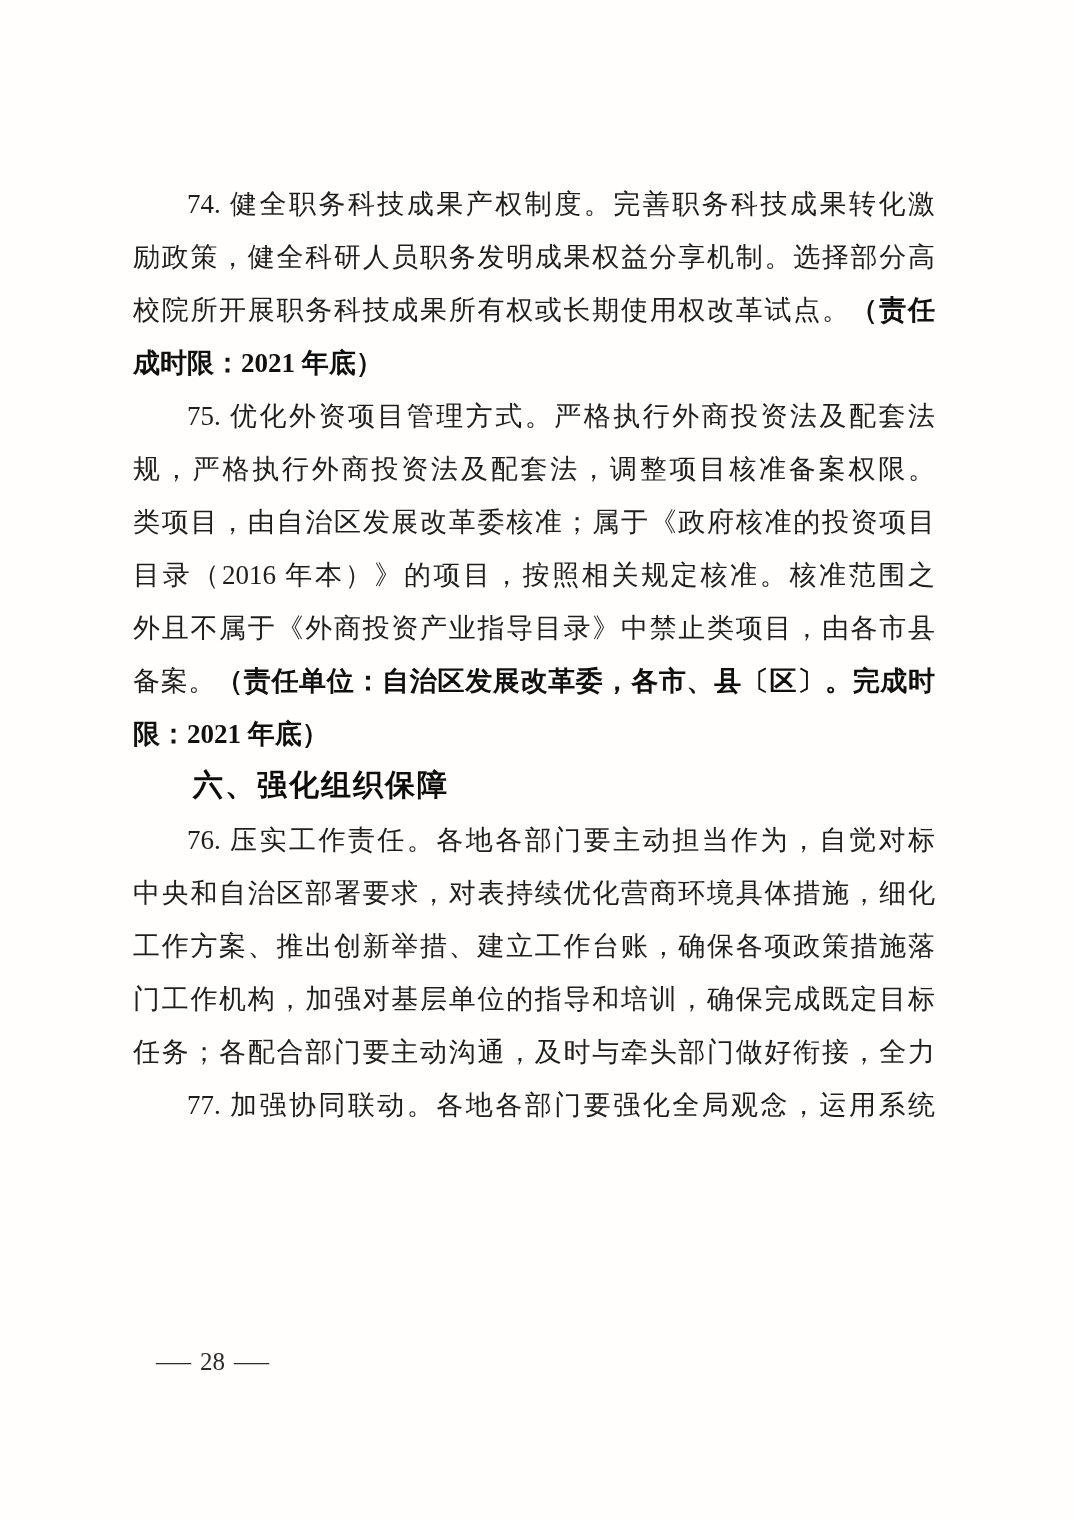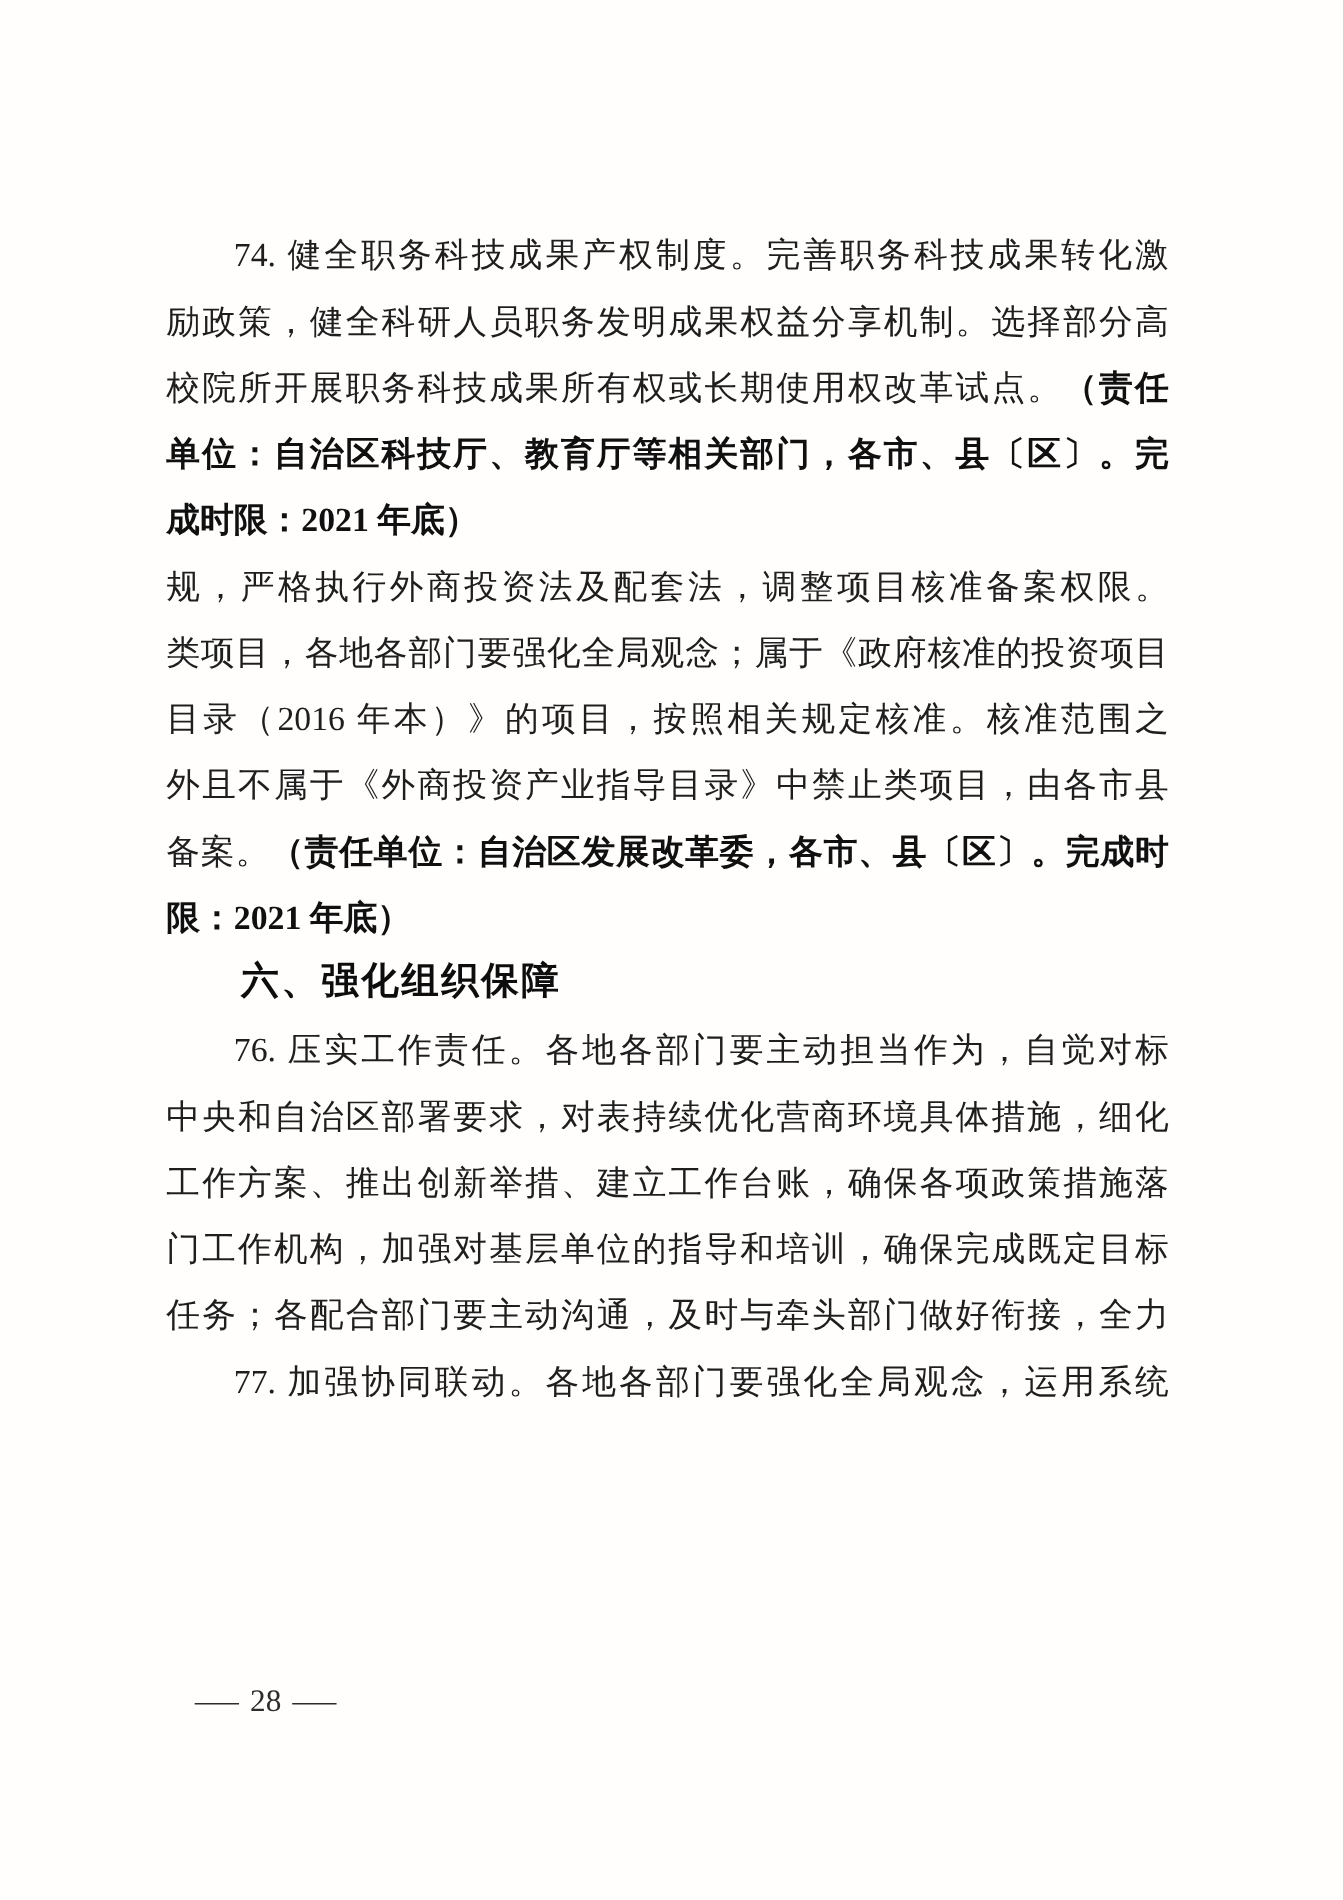--- a/index.html
+++ b/index.html
@@ -69,26 +69,26 @@
 </style>
 </head>
 <body>
 
 <div class="page">
   <main class="doc">
     <section class="para">
         <div class="line just indent"><span class="seg">74. 健全职务科技成果产权制度。完善职务科技成果转化激</span></div>
         <div class="line just"><span class="seg">励政策，健全科研人员职务发明成果权益分享机制。选择部分高</span></div>
         <div class="line just"><span class="seg">校院所开展职务科技成果所有权或长期使用权改革试点。</span><span class="seg-bold">（责任</span></div>
-        <div class="line just"><span class="seg-bold">单位：自治区科技厅、教育厅等相关部门，各市、县〔区〕。完</span></div>
         <div class="line"><span class="seg-bold">成时限：2021 年底）</span></div>
       </section>
     <section class="para">
+        <div class="line just indent"><span class="seg">75. 优化外资项目管理方式。严格执行外商投资法及配套法</span></div>
         <div class="line just"><span class="seg">规，严格执行外商投资法及配套法，调整项目核准备案权限。</span></div>
-        <div class="line just"><span class="seg">类项目，各地各部门要强化全局观念；属于《政府核准的投资项目</span></div>
+        <div class="line just"><span class="seg">类项目，由自治区发展改革委核准；属于《政府核准的投资项目</span></div>
         <div class="line just"><span class="seg">目录（2016 年本）》的项目，按照相关规定核准。核准范围之</span></div>
         <div class="line just"><span class="seg">外且不属于《外商投资产业指导目录》中禁止类项目，由各市县</span></div>
         <div class="line just"><span class="seg">备案。</span><span class="seg-bold">（责任单位：自治区发展改革委，各市、县〔区〕。完成时</span></div>
         <div class="line"><span class="seg-bold">限：2021 年底）</span></div>
       </section>
     <h2 class="heading">六、强化组织保障</h2>
     <section class="para">
         <div class="line just indent"><span class="seg">76. 压实工作责任。各地各部门要主动担当作为，自觉对标</span></div>
         <div class="line just"><span class="seg">中央和自治区部署要求，对表持续优化营商环境具体措施，细化</span></div>
         <div class="line just"><span class="seg">工作方案、推出创新举措、建立工作台账，确保各项政策措施落</span></div>

